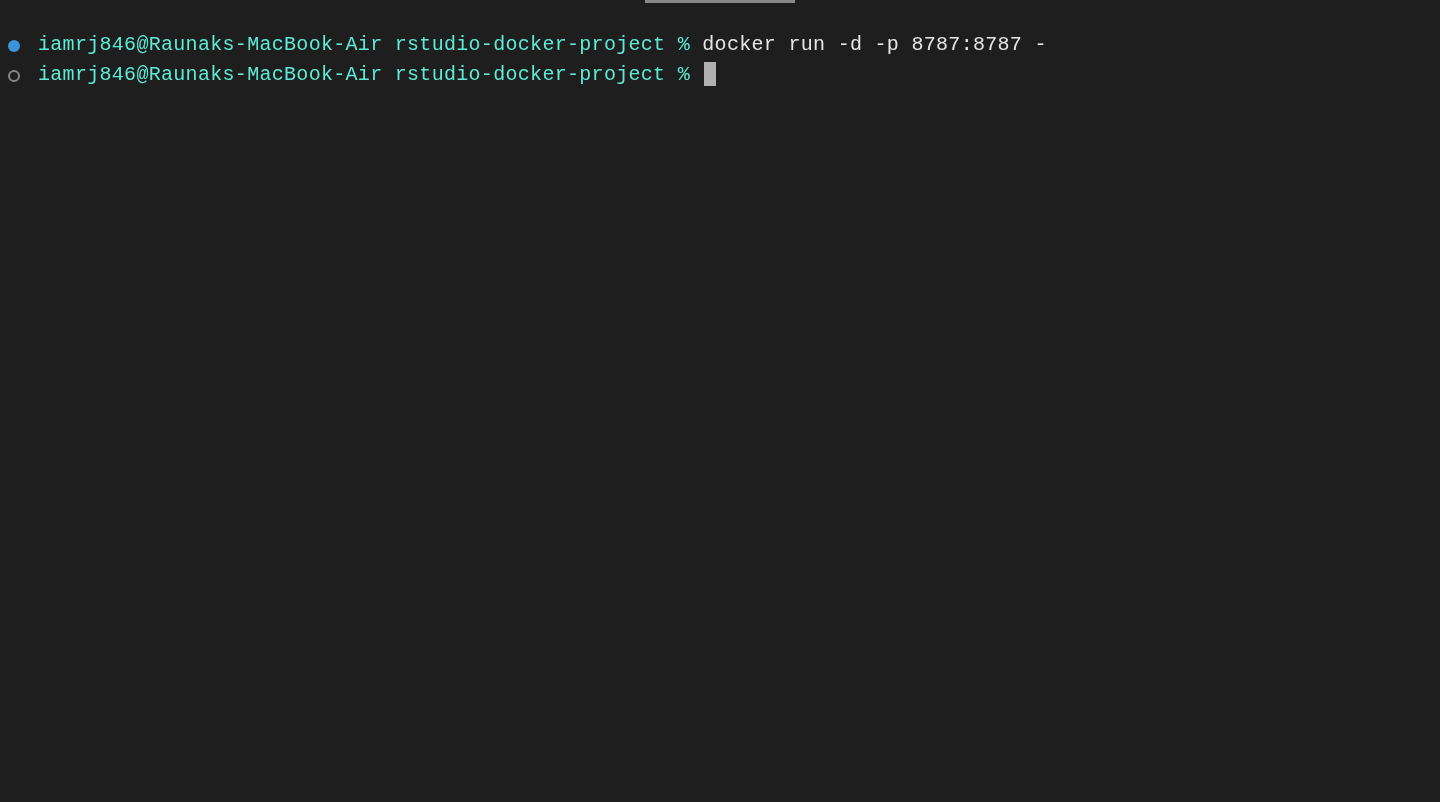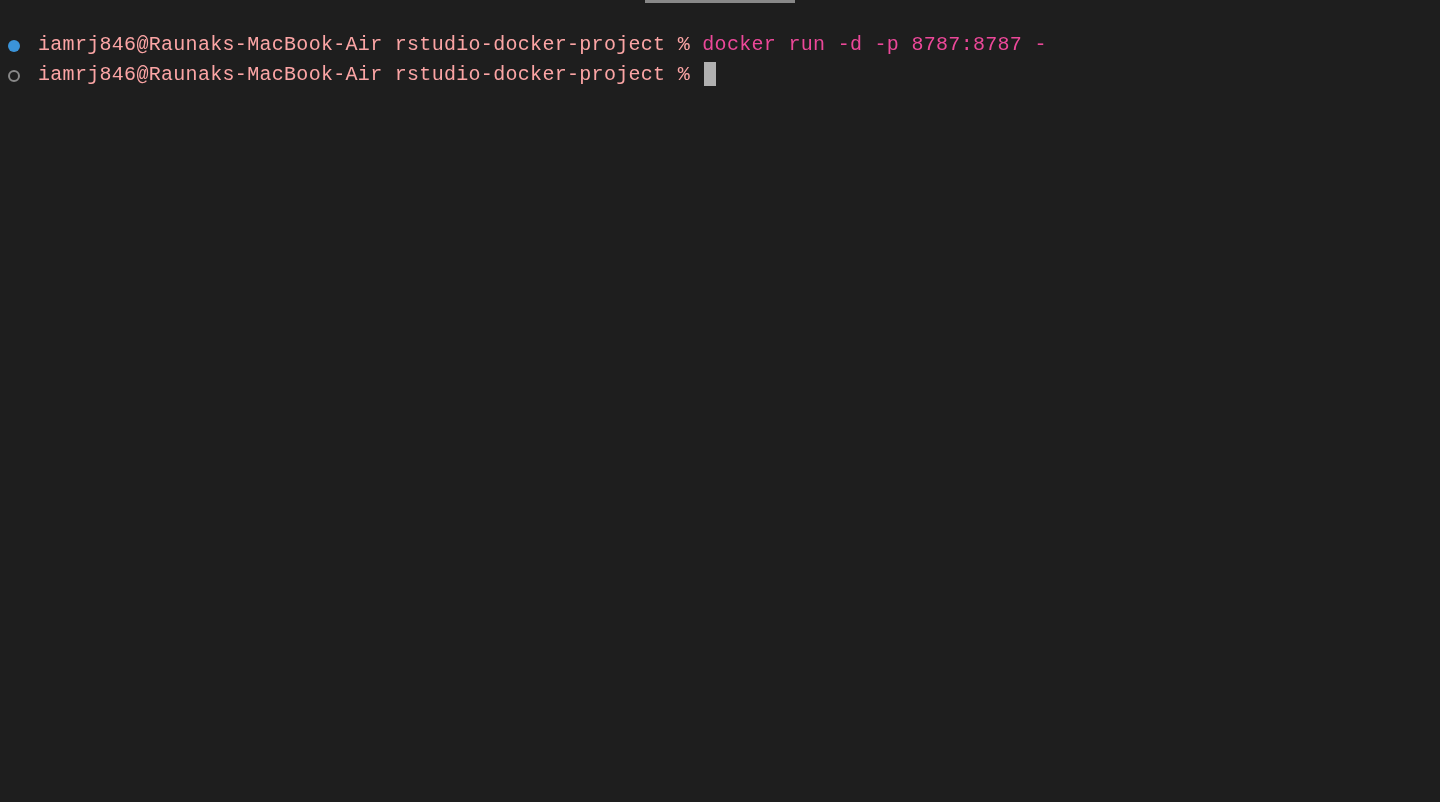--- a/index.html
+++ b/index.html
@@ -58,24 +58,24 @@
     .line-text {
       white-space: nowrap;
       letter-spacing: 0.3px;
     }
     .output-line {
       padding-left: 38px;
       white-space: nowrap;
       letter-spacing: 0.3px;
     }
     .prompt-segment {
-      color: #fca5a5;
+      color: #5eead4;
     }
     .command-segment {
-      color: #ec4899;
+      color: #e5e5e5;
     }
     .cursor {
       display: inline-block;
       width: 12px;
       height: 24px;
       background-color: #b0b0b0;
       vertical-align: text-bottom;
       margin-left: 2px;
     }
   </style>

